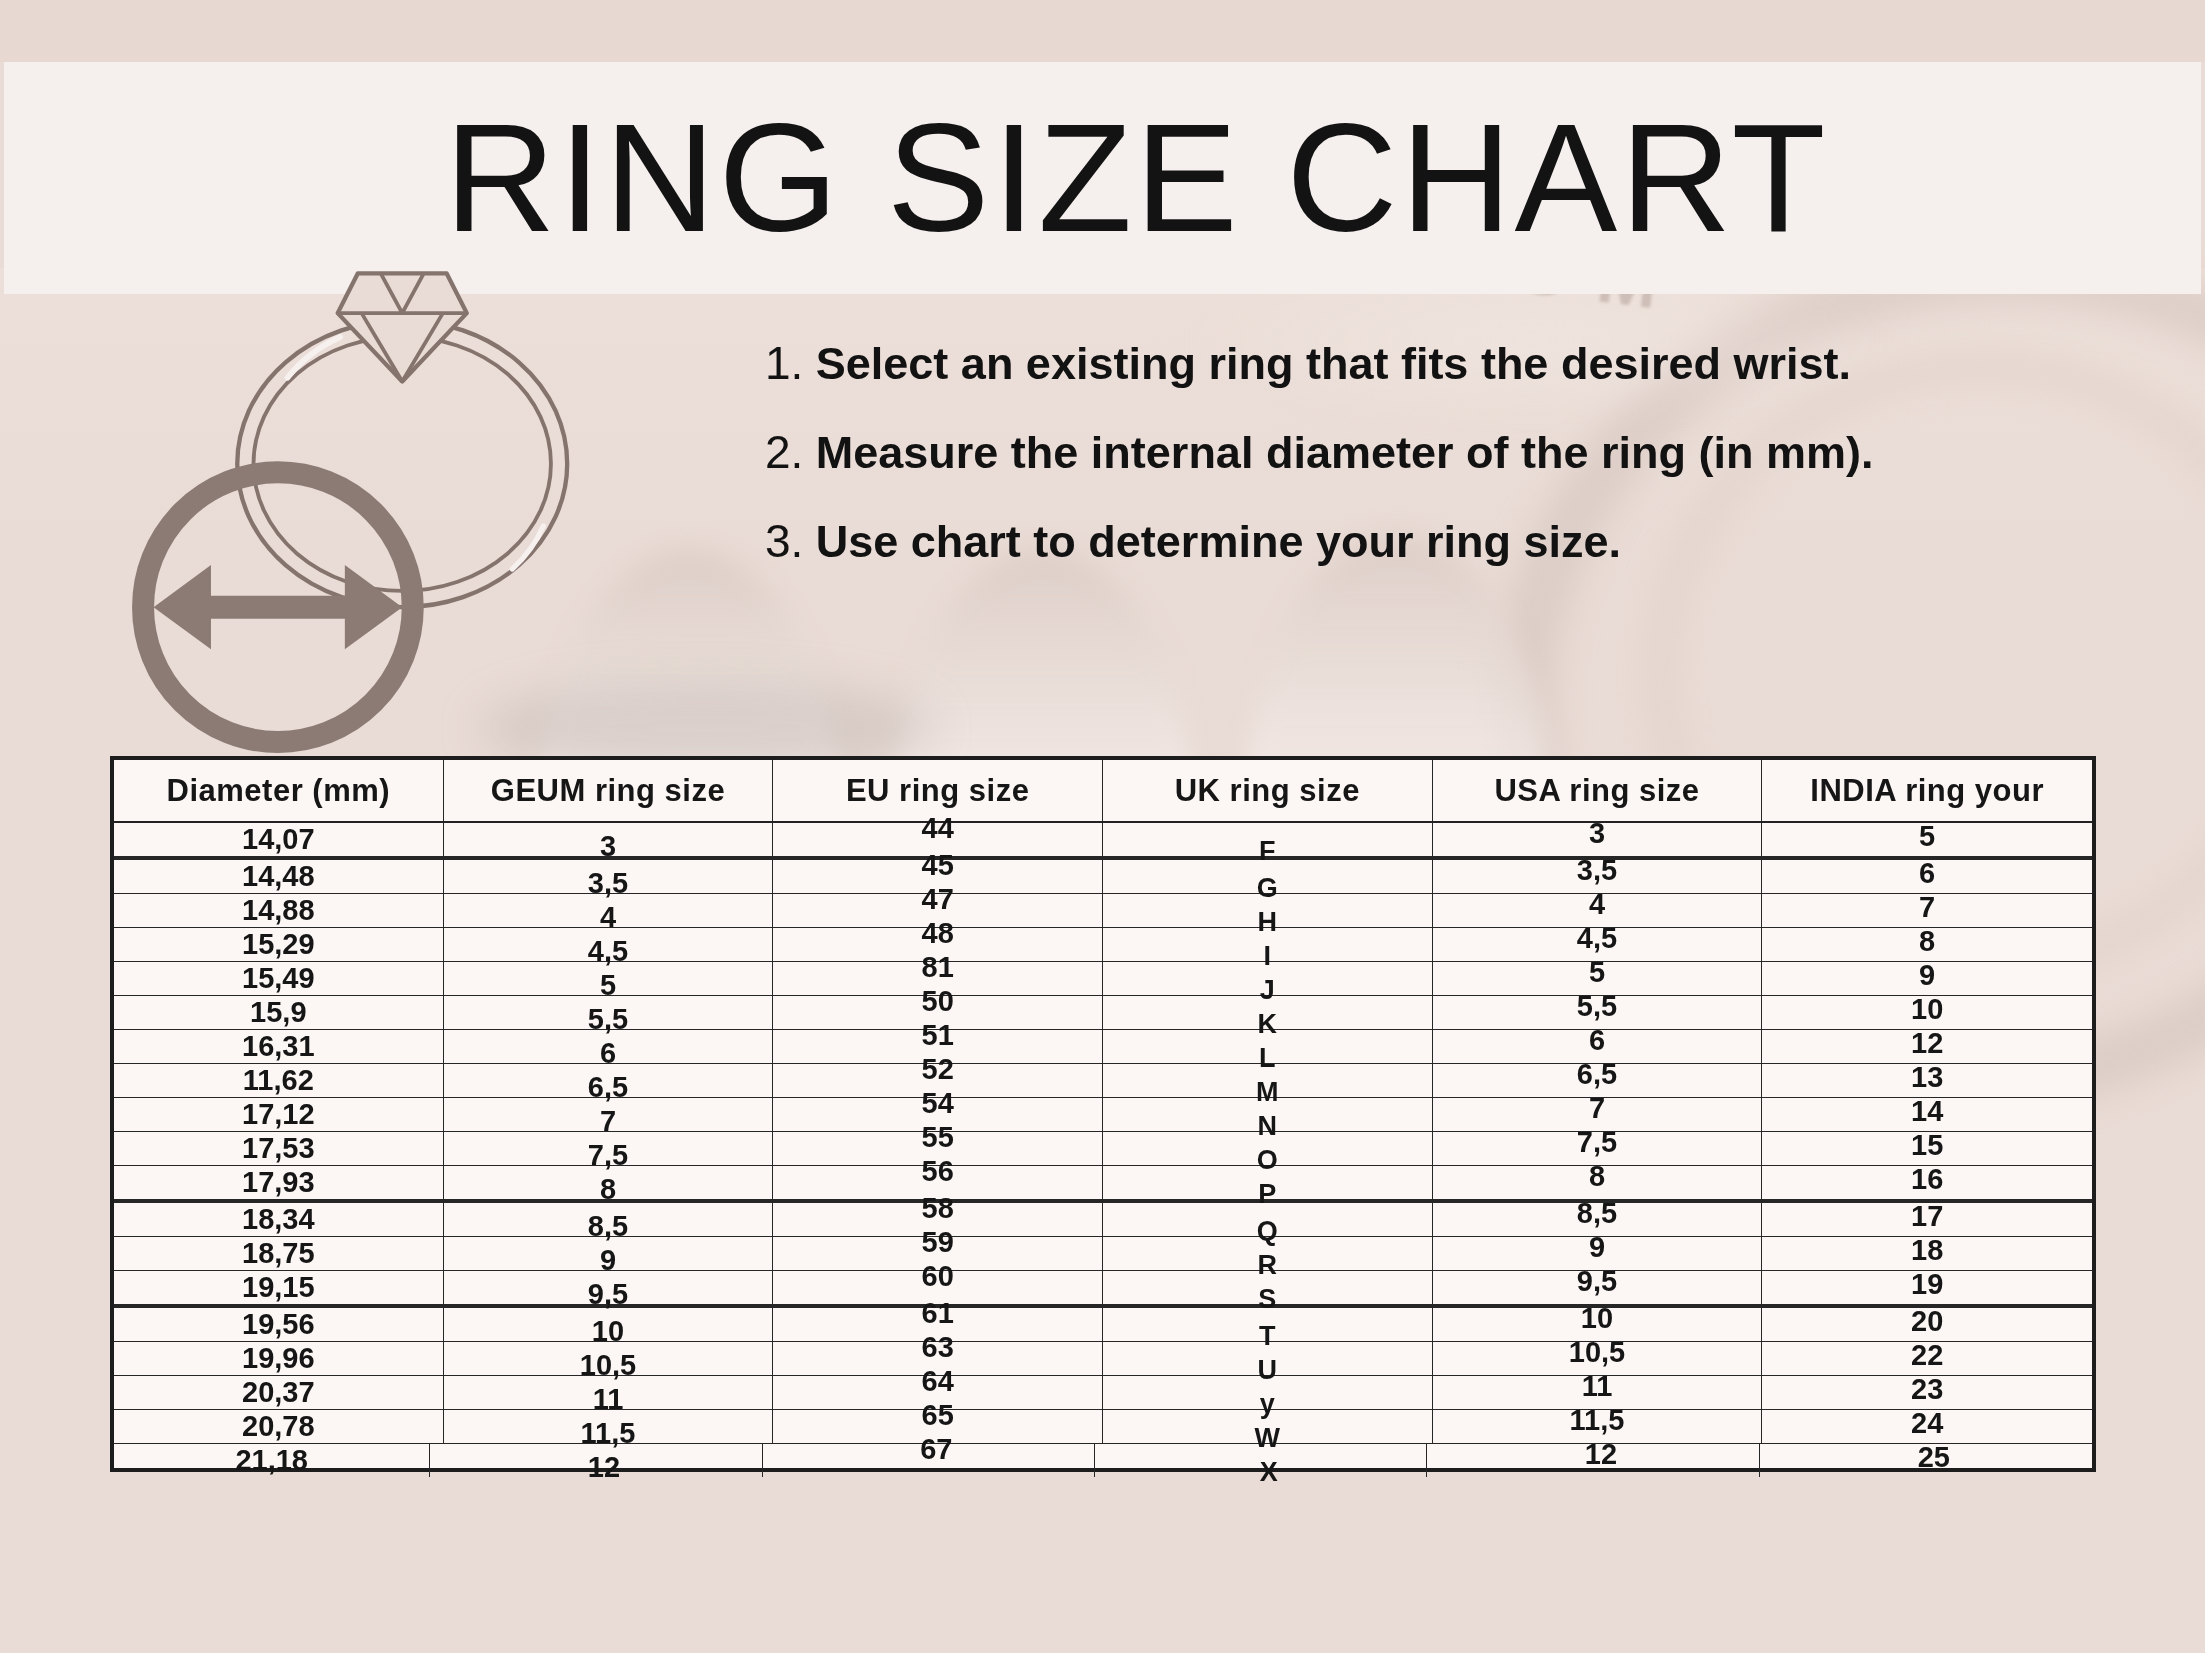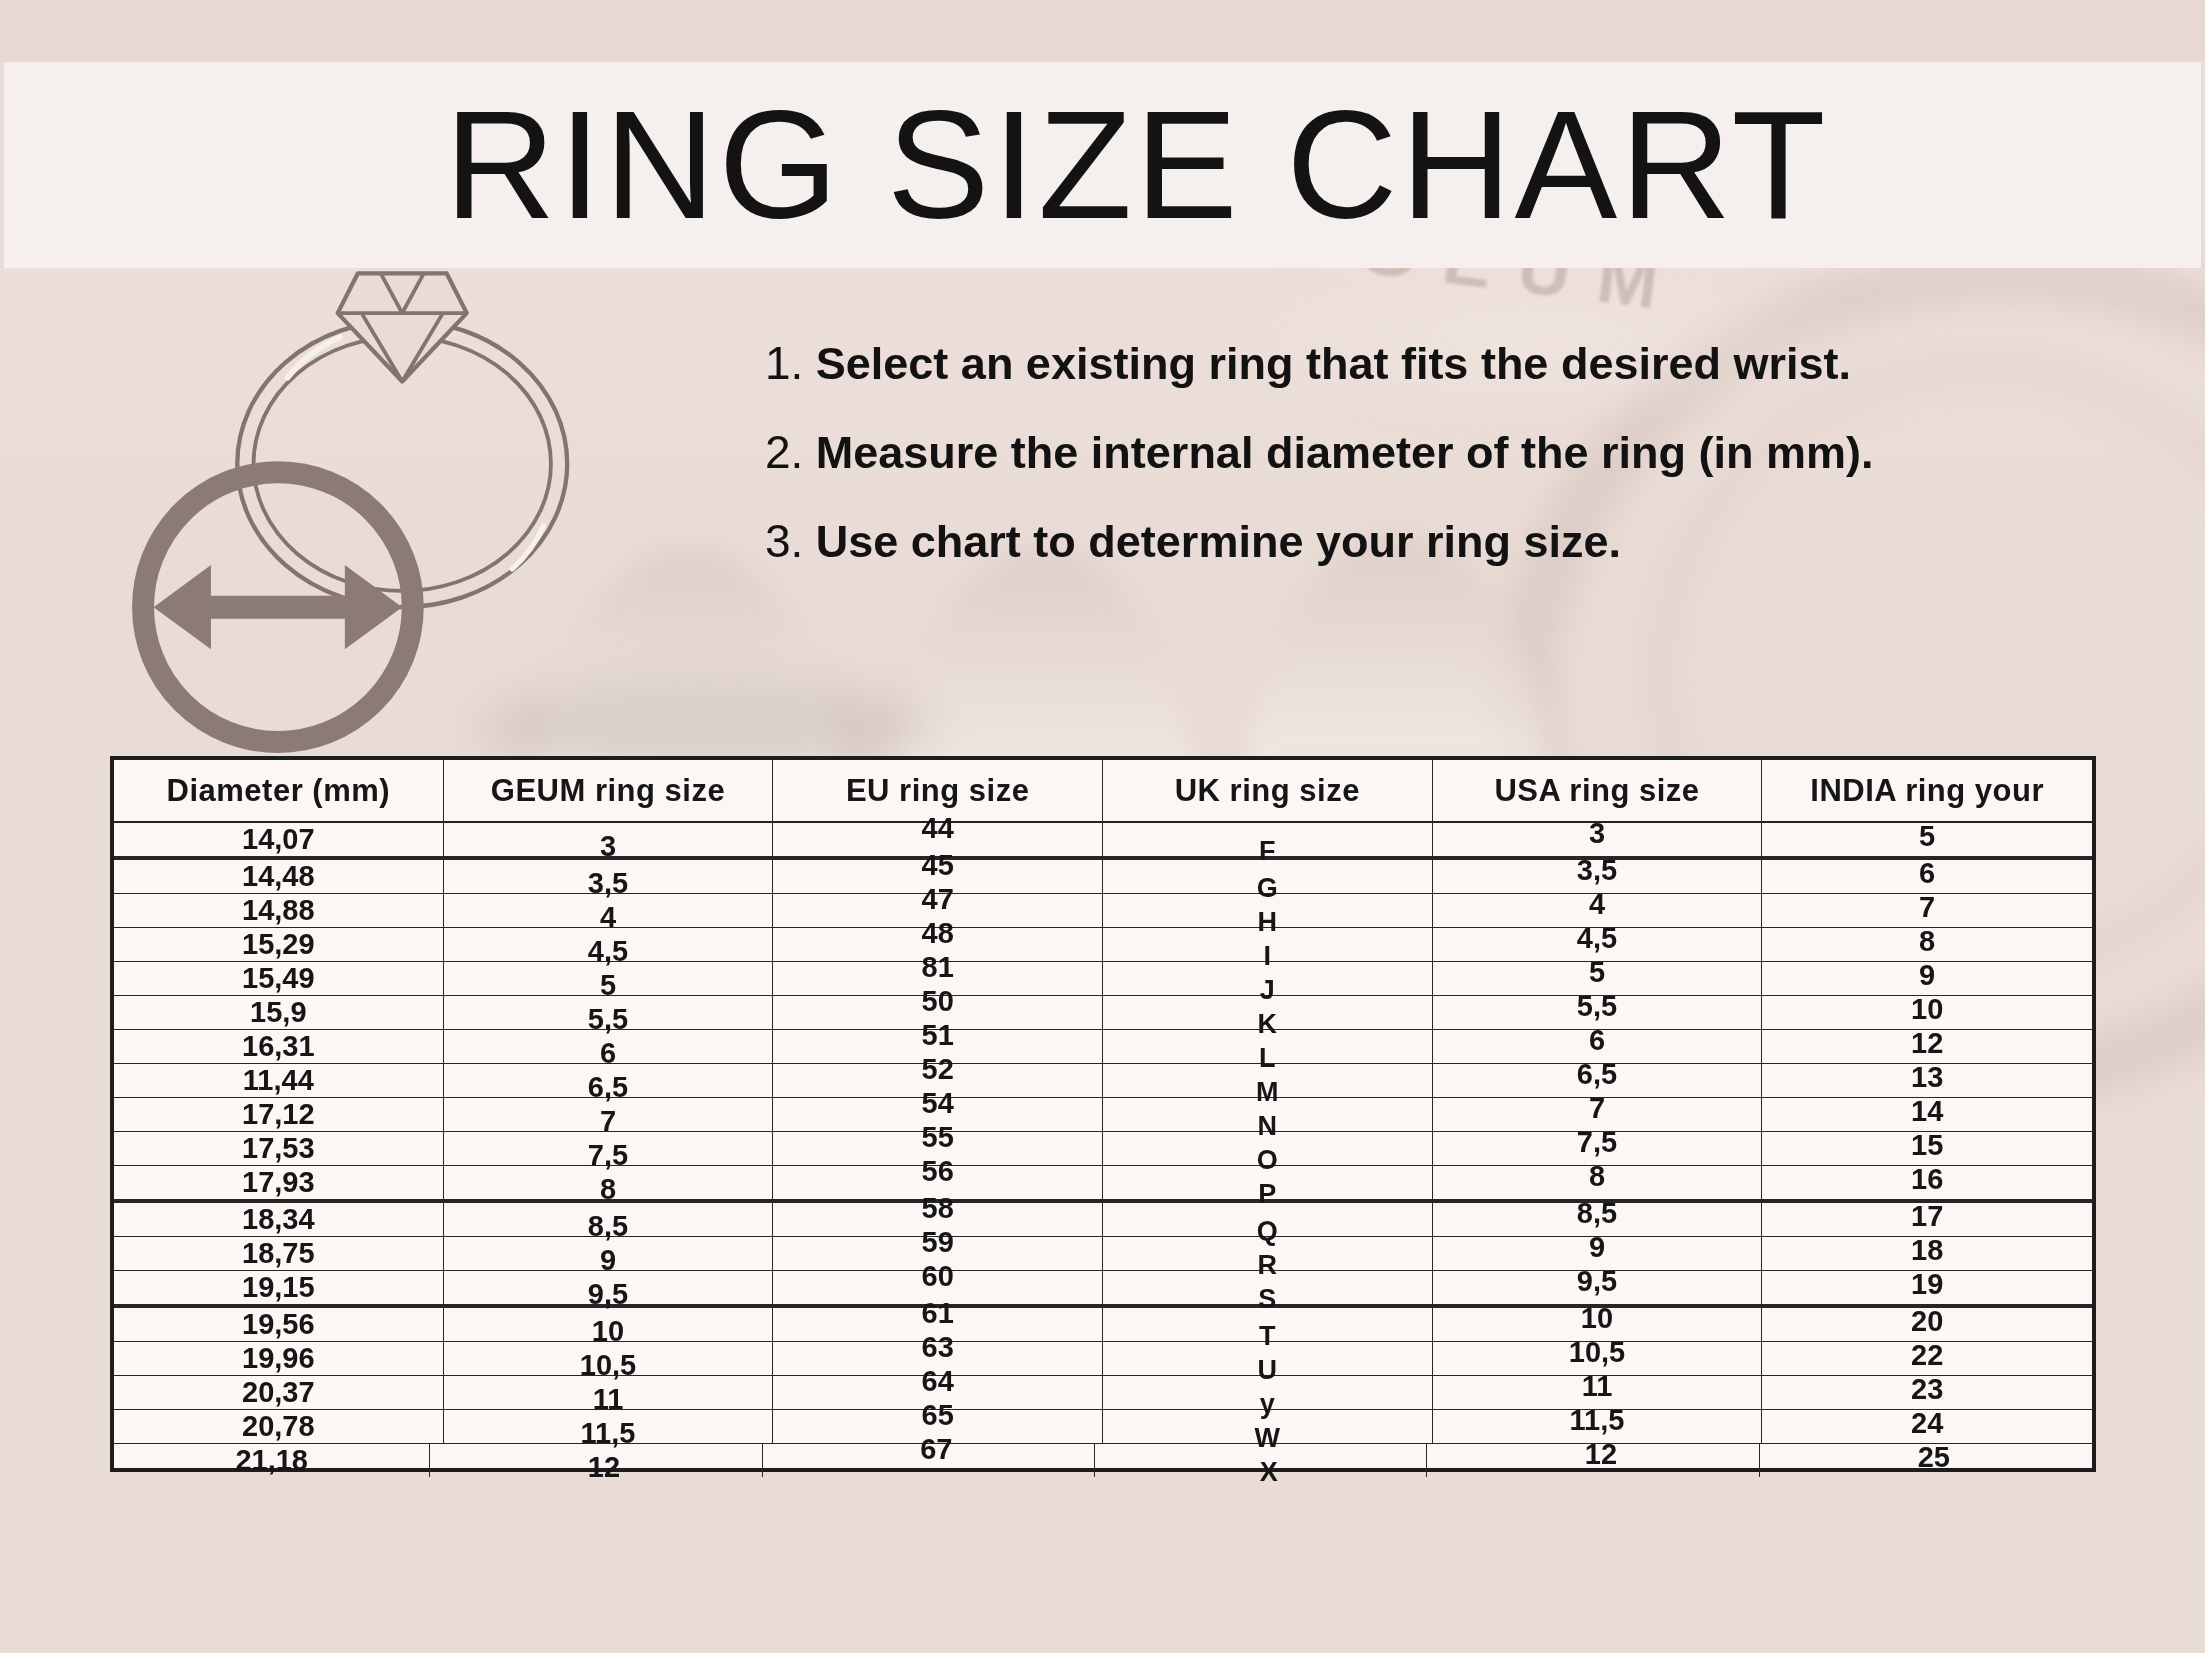--- a/index.html
+++ b/index.html
@@ -22,21 +22,21 @@
   .shank.s2{left:1642px;top:349px;width:598px;height:565px;border:37px solid rgba(224,208,201,0.48);filter:blur(14.4px);transform:rotate(-10deg);}
   .glow{position:absolute;left:1173px;top:258px;width:718px;height:163px;border-radius:50%;
     background:radial-gradient(closest-side, rgba(243,233,228,0.55), rgba(243,233,228,0));filter:blur(19px);}
   .graypatch{position:absolute;left:479px;top:680px;width:455px;height:96px;border-radius:50%;
     background:rgba(173,161,157,0.28);filter:blur(21px);}
   .watermark{position:absolute;left:1359px;top:225px;font-size:73px;font-weight:700;
     letter-spacing:27px;color:rgba(139,118,110,0.32);transform:rotate(7deg);filter:blur(1.4px);}
 
   
   .top-strip{position:absolute;left:0;top:0;width:2205px;height:62px;background:#e7d8d2;}
-  .title-band{position:absolute;left:3.8px;right:3.8px;top:62px;height:206px;background:#f5f0ee;
+  .title-band{position:absolute;left:3.8px;right:3.8px;top:62px;height:232px;background:#f5f0ee;
     display:flex;align-items:center;justify-content:center;}
   .page-title{margin:0;font-size:154px;font-weight:300;letter-spacing:2.9px;color:#131313;
     transform:translateX(34px);white-space:nowrap;}
 
   
   .instructions{position:absolute;left:749px;top:335px;margin:0;padding:0;list-style:none;}
   .instructions li{margin:0 0 32px 16px;white-space:nowrap;color:#121212;font-size:45px;line-height:57px;}
   .instructions .num{font-weight:400;font-size:46px;margin-right:12.4px;}
   .instructions .txt{font-weight:700;}
 
@@ -264,21 +264,21 @@
           </div>
           <div class="td col4">
             <span class="v">6</span>
           </div>
           <div class="td col5">
             <span class="v">12</span>
           </div>
         </div>
         <div class="tr">
           <div class="td col0">
-            <span class="v">11,44</span>
+            <span class="v">11,62</span>
           </div>
           <div class="td col1">
             <span class="v">6,5</span>
           </div>
           <div class="td col2">
             <span class="v">52</span>
           </div>
           <div class="td col3">
             <span class="v">M</span>
           </div>

